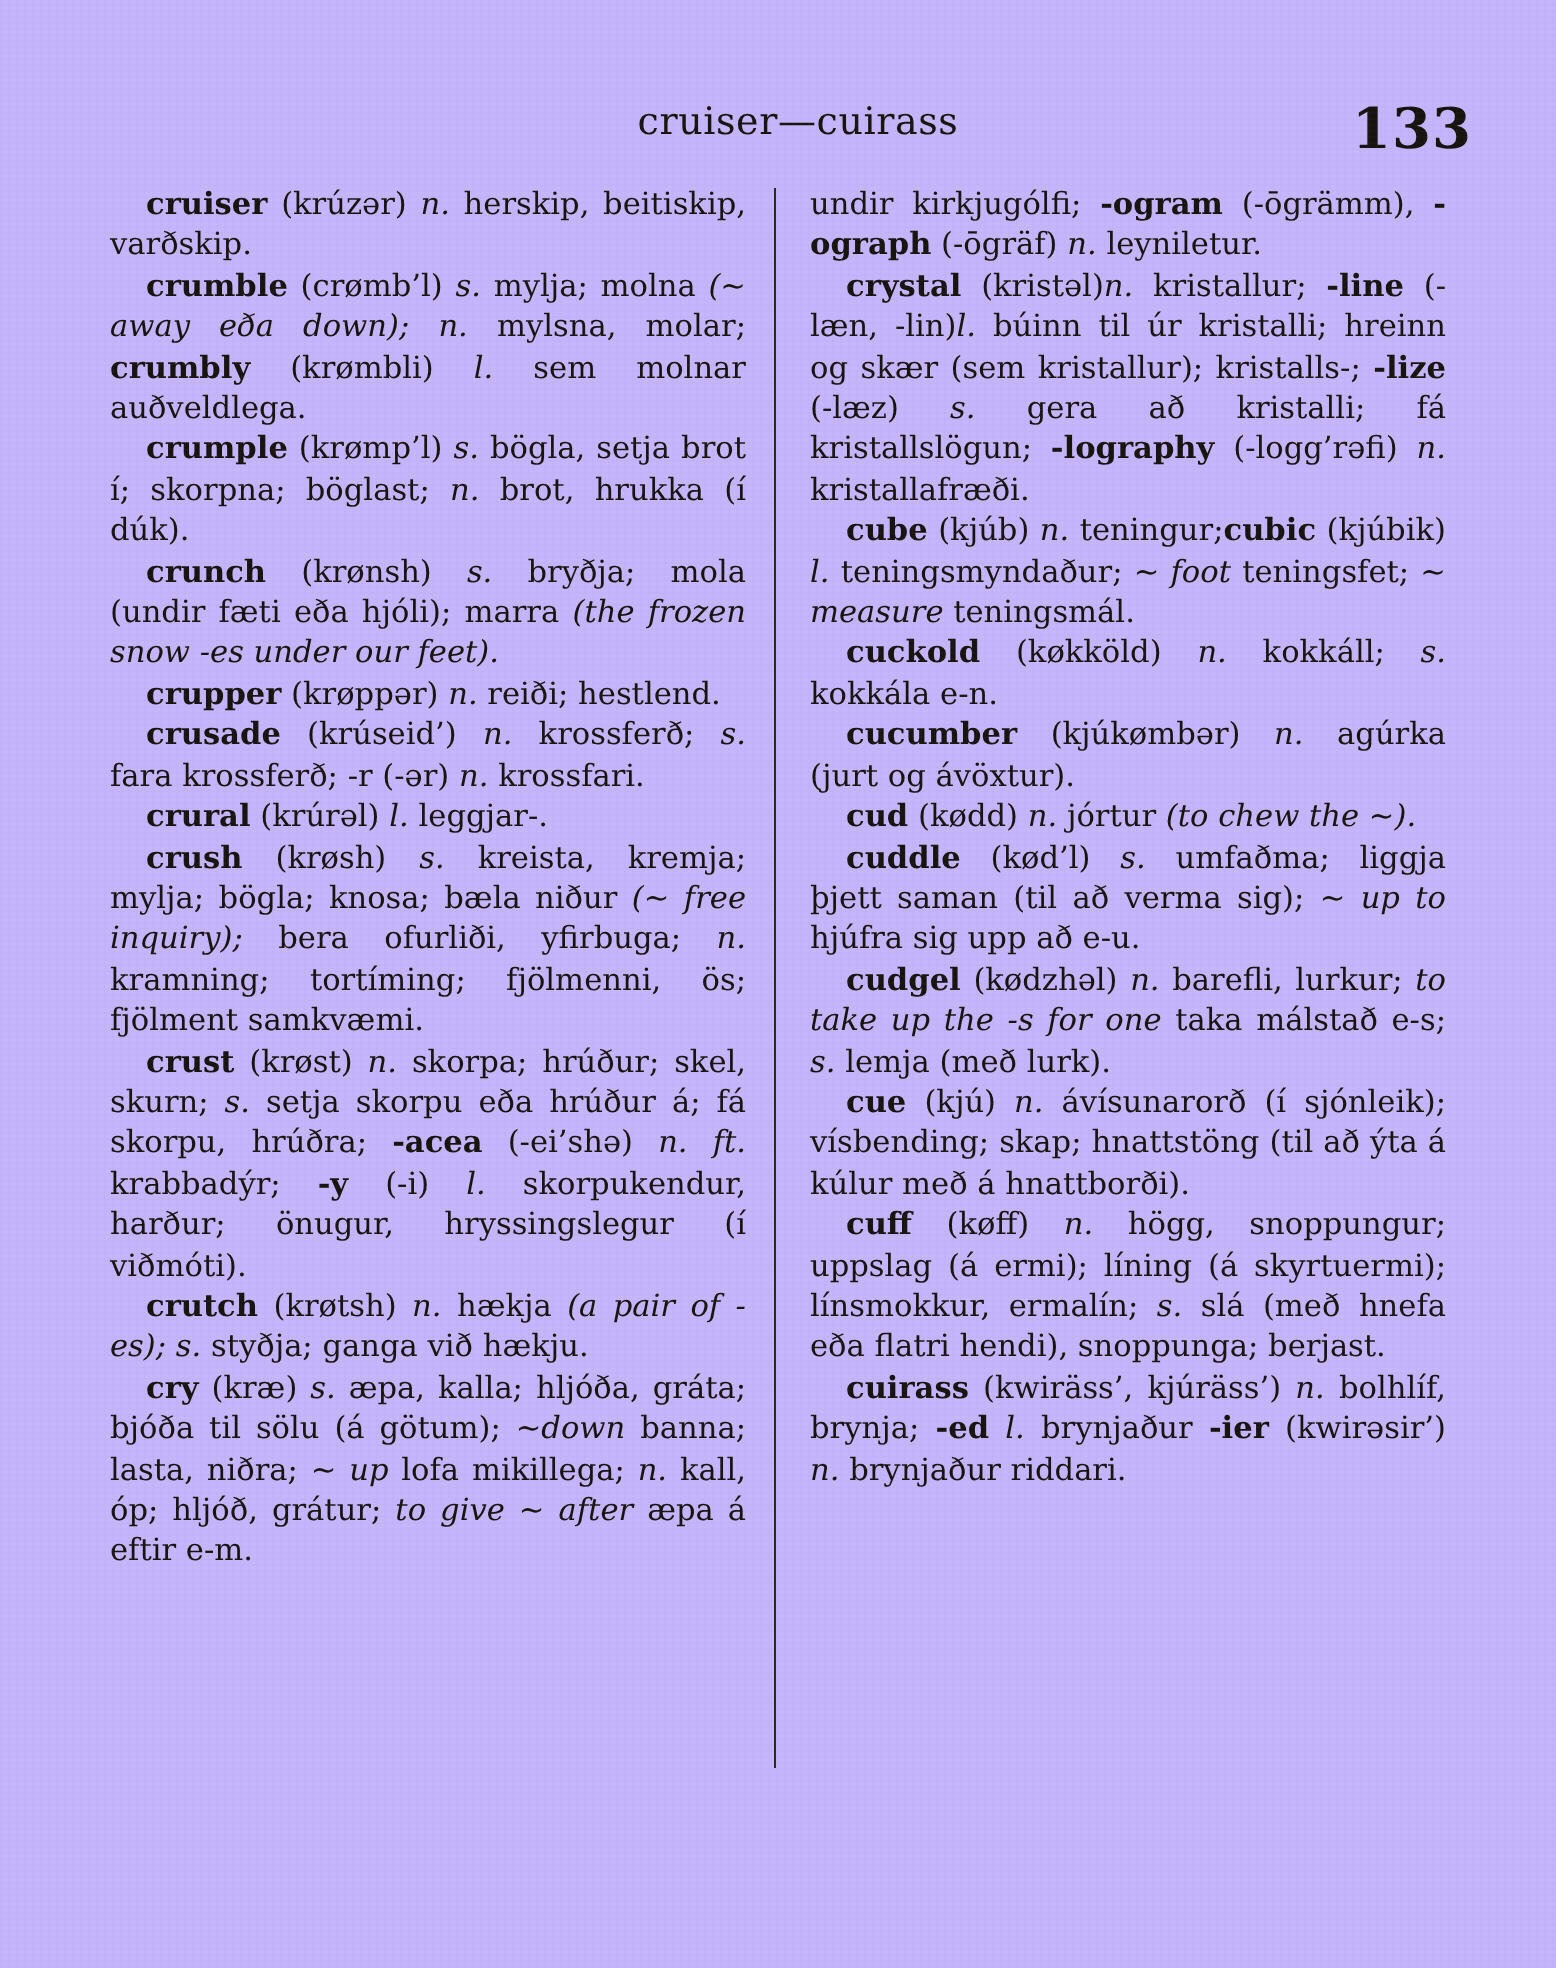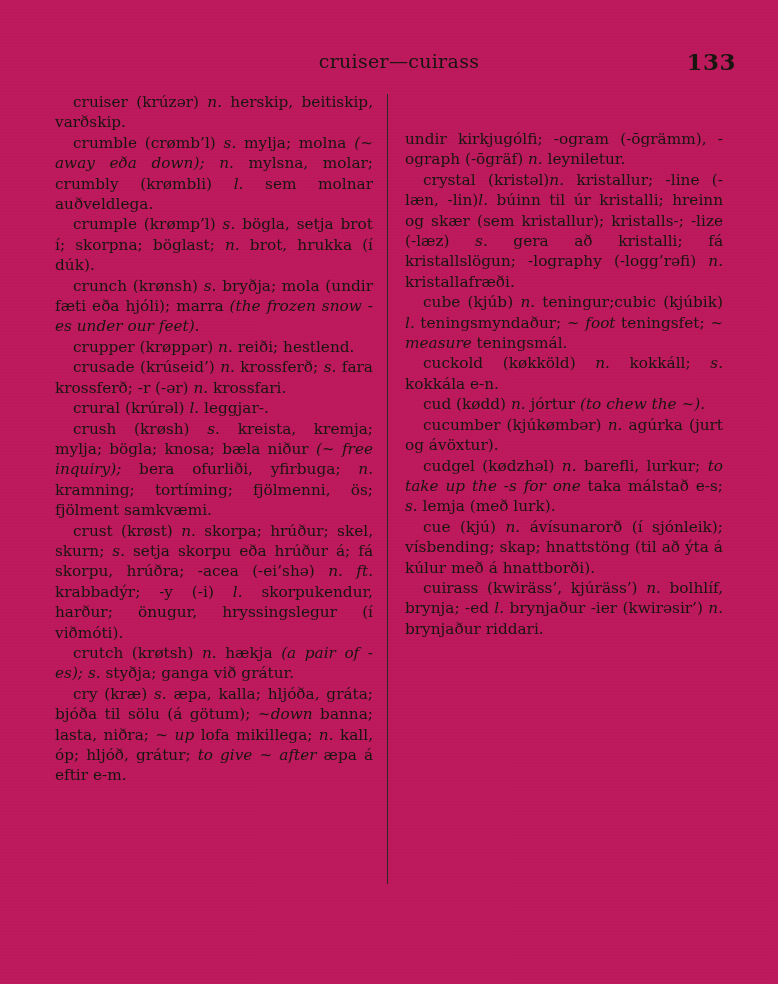--- a/index.html
+++ b/index.html
@@ -13,21 +13,21 @@
     font-family: "DejaVu Serif", serif;
     color: #17140f;
     position: relative;
     overflow: hidden;
   }
   .page {
     position: absolute;
     left: 0; top: 0;
     width: 778px;
     height: 984px;
-    background: #be185d;
+    background: #c4b5fd;
   }
   
   .grain {
     position: absolute;
     inset: 0;
     pointer-events: none;
     background:
       repeating-linear-gradient(0deg, rgba(140,125,95,0.035) 0px, rgba(140,125,95,0.035) 1px, rgba(255,255,255,0) 1px, rgba(255,255,255,0) 3px),
       repeating-linear-gradient(90deg, rgba(140,125,95,0.03) 0px, rgba(140,125,95,0.03) 1px, rgba(255,255,255,0) 1px, rgba(255,255,255,0) 4px);
     opacity: 0.8;
@@ -42,21 +42,21 @@
   .running-head {
     text-align: center;
     font-size: 19px;
     letter-spacing: 0.3px;
     font-family: "DejaVu Serif", serif;
   }
   .folio {
     position: absolute;
     right: 0;
     top: -2px;
-    font-size: 23px;
+    font-size: 28px;
     font-weight: bold;
     letter-spacing: 0.5px;
   }
   .columns {
     position: absolute;
     left: 55px;
     top: 92px;
     width: 672px;
     display: flex;
     gap: 0px;
@@ -74,30 +74,29 @@
   }
   .rule {
     width: 1px;
     background: #2b2721;
     margin: 2px 17px 0 0;
     align-self: stretch;
     min-height: 790px;
   }
   .col.right {
     padding-left: 0px;
-    margin-top: 37px;
   }
   .entry {
     margin: 0;
     text-indent: 18px;
   }
   .entry.no-indent {
     text-indent: 0;
   }
-  .hw { font-weight: normal; }
+  .hw { font-weight: bold; }
   .it { font-style: italic; }
   .sp { font-style: normal; }
 </style>
 </head>
 <body>
 
 <div class="page">
   <div class="header">
     <div class="running-head">cruiser—cuirass</div>
     <div class="folio">133</div>
@@ -107,31 +106,33 @@
     <div class="col left" id="left-column">
         <p class="entry"><span class="hw">cruiser</span><span class="sp"> (krúzər) </span><span class="it">n.</span><span class="sp"> herskip, beitiskip, varðskip.</span></p>
         <p class="entry"><span class="hw">crumble</span><span class="sp"> (crømb’l) </span><span class="it">s.</span><span class="sp"> mylja; molna </span><span class="it">(~ away eða down); </span><span class="it">n.</span><span class="sp"> mylsna, molar; </span><span class="hw">crumbly</span><span class="sp"> (krømbli) </span><span class="it">l.</span><span class="sp"> sem molnar auðveldlega.</span></p>
         <p class="entry"><span class="hw">crumple</span><span class="sp"> (krømp’l) </span><span class="it">s.</span><span class="sp"> bögla, setja brot í; skorpna; böglast; </span><span class="it">n.</span><span class="sp"> brot, hrukka (í dúk).</span></p>
         <p class="entry"><span class="hw">crunch</span><span class="sp"> (krønsh) </span><span class="it">s.</span><span class="sp"> bryðja; mola (undir fæti eða hjóli); marra </span><span class="it">(the frozen snow -es under our feet).</span></p>
         <p class="entry"><span class="hw">crupper</span><span class="sp"> (krøppər) </span><span class="it">n.</span><span class="sp"> reiði; hestlend.</span></p>
         <p class="entry"><span class="hw">crusade</span><span class="sp"> (krúseid’) </span><span class="it">n.</span><span class="sp"> krossferð; </span><span class="it">s.</span><span class="sp"> fara krossferð; -r (-ər) </span><span class="it">n.</span><span class="sp"> krossfari.</span></p>
         <p class="entry"><span class="hw">crural</span><span class="sp"> (krúrəl) </span><span class="it">l.</span><span class="sp"> leggjar-.</span></p>
         <p class="entry"><span class="hw">crush</span><span class="sp"> (krøsh) </span><span class="it">s.</span><span class="sp"> kreista, kremja; mylja; bögla; knosa; bæla niður </span><span class="it">(~ free inquiry); </span><span class="sp">bera ofurliði, yfirbuga; </span><span class="it">n.</span><span class="sp"> kramning; tortíming; fjölmenni, ös; fjölment samkvæmi.</span></p>
         <p class="entry"><span class="hw">crust</span><span class="sp"> (krøst) </span><span class="it">n.</span><span class="sp"> skorpa; hrúður; skel, skurn; </span><span class="it">s.</span><span class="sp"> setja skorpu eða hrúður á; fá skorpu, hrúðra; </span><span class="hw">-acea</span><span class="sp"> (-ei’shə) </span><span class="it">n. ft.</span><span class="sp"> krabbadýr; </span><span class="hw">-y</span><span class="sp"> (-i) </span><span class="it">l.</span><span class="sp"> skorpukendur, harður; önugur, hryssingslegur (í viðmóti).</span></p>
-        <p class="entry"><span class="hw">crutch</span><span class="sp"> (krøtsh) </span><span class="it">n.</span><span class="sp"> hækja </span><span class="it">(a pair of -es); </span><span class="it">s.</span><span class="sp"> styðja; ganga við grátur.</span></p>
+        <p class="entry"><span class="hw">crutch</span><span class="sp"> (krøtsh) </span><span class="it">n.</span><span class="sp"> hækja </span><span class="it">(a pair of -es); </span><span class="it">s.</span><span class="sp"> styðja; ganga við hækju.</span></p>
         <p class="entry"><span class="hw">cry</span><span class="sp"> (kræ) </span><span class="it">s.</span><span class="sp"> æpa, kalla; hljóða, gráta; bjóða til sölu (á götum); </span><span class="it">~down</span><span class="sp"> banna; lasta, niðra; </span><span class="it">~ up</span><span class="sp"> lofa mikillega; </span><span class="it">n.</span><span class="sp"> kall, óp; hljóð, grátur; </span><span class="it">to give ~ after</span><span class="sp"> æpa á eftir e-m.</span></p>
       </div>
     <div class="rule"></div>
     <div class="col right" id="right-column">
         <p class="entry no-indent"><span class="sp">undir kirkjugólfi; </span><span class="hw">-ogram</span><span class="sp"> (-ōgrämm), </span><span class="hw">-ograph</span><span class="sp"> (-ōgräf) </span><span class="it">n.</span><span class="sp"> leyniletur.</span></p>
         <p class="entry"><span class="hw">crystal</span><span class="sp"> (kristəl)</span><span class="it">n.</span><span class="sp"> kristallur; </span><span class="hw">-line</span><span class="sp"> (-læn, -lin)</span><span class="it">l.</span><span class="sp"> búinn til úr kristalli; hreinn og skær (sem kristallur); kristalls-; </span><span class="hw">-lize</span><span class="sp"> (-læz) </span><span class="it">s.</span><span class="sp"> gera að kristalli; fá kristallslögun; </span><span class="hw">-lography</span><span class="sp"> (-logg’rəfi) </span><span class="it">n.</span><span class="sp"> kristallafræði.</span></p>
         <p class="entry"><span class="hw">cube</span><span class="sp"> (kjúb) </span><span class="it">n.</span><span class="sp"> teningur;</span><span class="hw">cubic</span><span class="sp"> (kjúbik) </span><span class="it">l.</span><span class="sp"> teningsmyndaður; </span><span class="it">~ foot</span><span class="sp"> teningsfet; </span><span class="it">~ measure</span><span class="sp"> teningsmál.</span></p>
         <p class="entry"><span class="hw">cuckold</span><span class="sp"> (køkköld) </span><span class="it">n.</span><span class="sp"> kokkáll; </span><span class="it">s.</span><span class="sp"> kokkála e-n.</span></p>
+        <p class="entry"><span class="hw">cucumber</span><span class="sp"> (kjúkømbər) </span><span class="it">n.</span><span class="sp"> agúrka (jurt og ávöxtur).</span></p>
         <p class="entry"><span class="hw">cud</span><span class="sp"> (kødd) </span><span class="it">n.</span><span class="sp"> jórtur </span><span class="it">(to chew the ~).</span></p>
-        <p class="entry"><span class="hw">cucumber</span><span class="sp"> (kjúkømbər) </span><span class="it">n.</span><span class="sp"> agúrka (jurt og ávöxtur).</span></p>
+        <p class="entry"><span class="hw">cuddle</span><span class="sp"> (kød’l) </span><span class="it">s.</span><span class="sp"> umfaðma; liggja þjett saman (til að verma sig); </span><span class="it">~ up to</span><span class="sp"> hjúfra sig upp að e-u.</span></p>
         <p class="entry"><span class="hw">cudgel</span><span class="sp"> (kødzhəl) </span><span class="it">n.</span><span class="sp"> barefli, lurkur; </span><span class="it">to take up the -s for one</span><span class="sp"> taka málstað e-s; </span><span class="it">s.</span><span class="sp"> lemja (með lurk).</span></p>
         <p class="entry"><span class="hw">cue</span><span class="sp"> (kjú) </span><span class="it">n.</span><span class="sp"> ávísunarorð (í sjónleik); vísbending; skap; hnattstöng (til að ýta á kúlur með á hnattborði).</span></p>
+        <p class="entry"><span class="hw">cuff</span><span class="sp"> (køff) </span><span class="it">n.</span><span class="sp"> högg, snoppungur; uppslag (á ermi); líning (á skyrtuermi); línsmokkur, ermalín; </span><span class="it">s.</span><span class="sp"> slá (með hnefa eða flatri hendi), snoppunga; berjast.</span></p>
         <p class="entry"><span class="hw">cuirass</span><span class="sp"> (kwiräss’, kjúräss’) </span><span class="it">n.</span><span class="sp"> bolhlíf, brynja; </span><span class="hw">-ed</span><span class="sp"> </span><span class="it">l.</span><span class="sp"> brynjaður </span><span class="hw">-ier</span><span class="sp"> (kwirəsir’) </span><span class="it">n.</span><span class="sp"> brynjaður riddari.</span></p>
       </div>
   </div>
 
   <div class="grain"></div>
 </div>
 
 </body></html>

